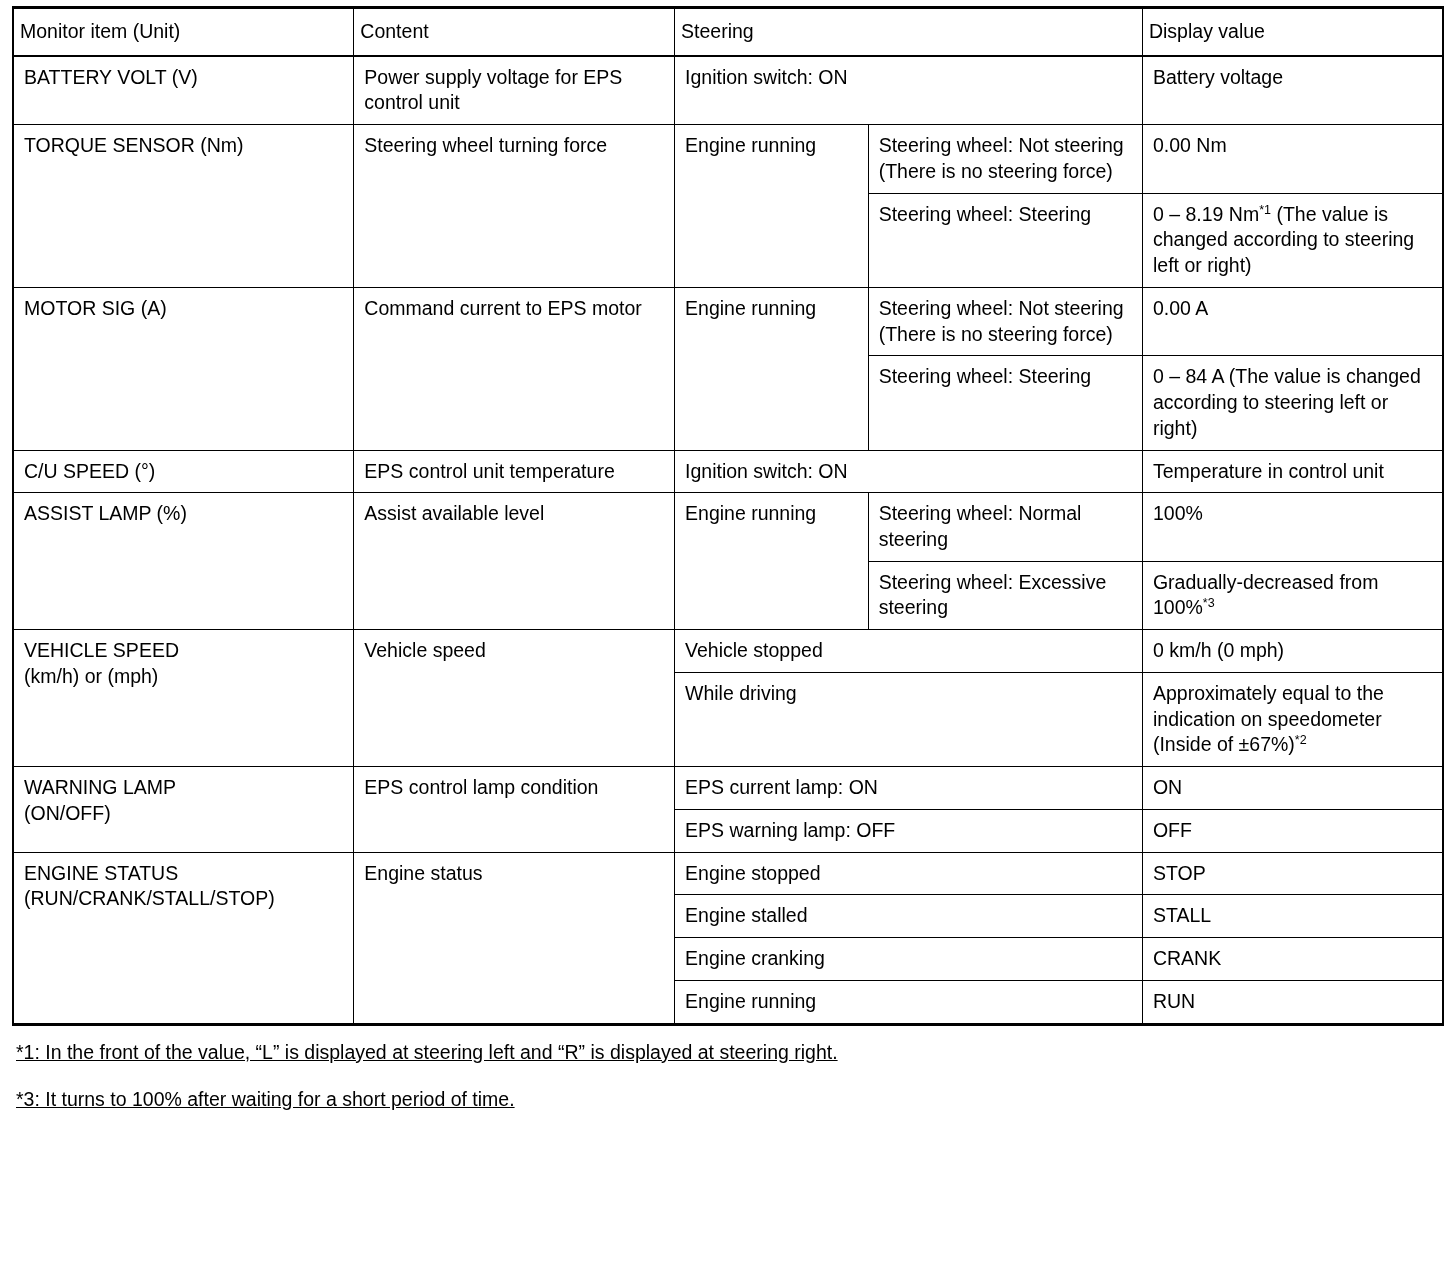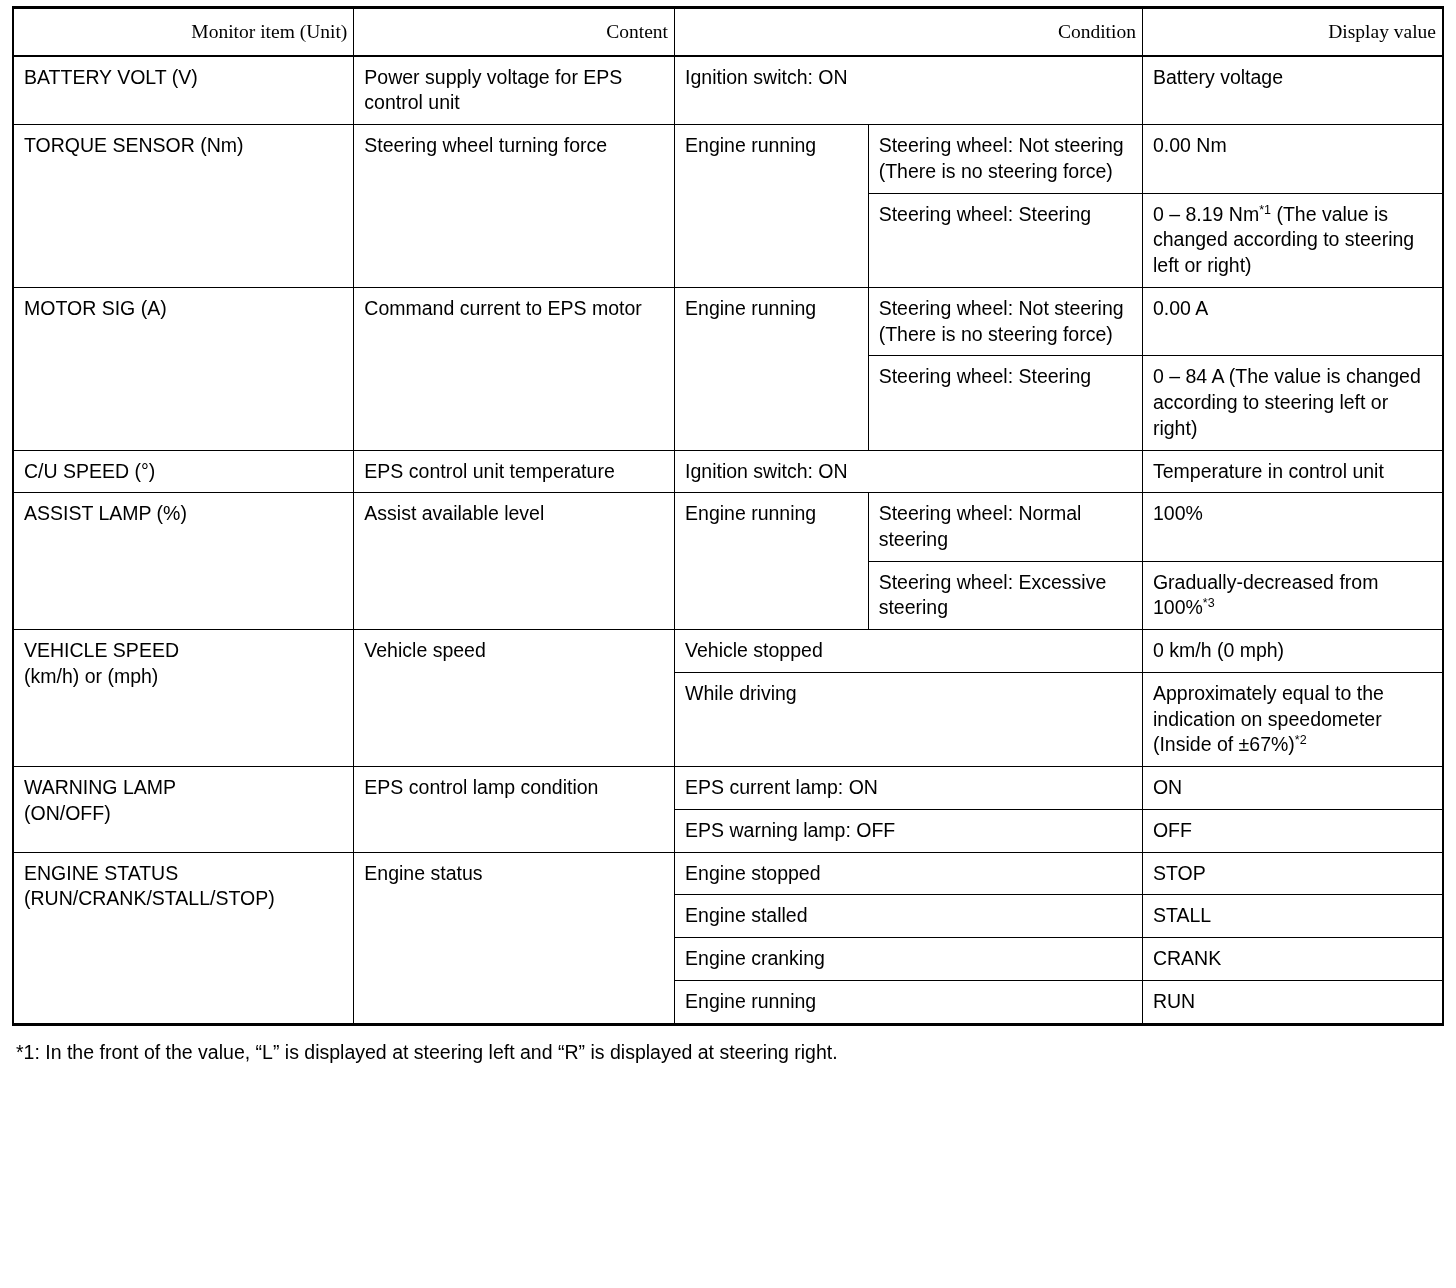--- a/index.html
+++ b/index.html
@@ -30,24 +30,23 @@
   table.spec td, table.spec th {
     border: 1px solid #000000;
     padding: 8px 10px;
     vertical-align: top;
     font-size: 19.5px;
     line-height: 1.32;
     font-weight: normal;
     text-align: left;
   }
   table.spec th {
-    text-align: right;
+    text-align: left;
     vertical-align: middle;
     padding: 10px 6px;
-    font-family: Liberation Serif, serif;
   }
   
   table.spec {
     border-top: 3px solid #000;
     border-bottom: 3px solid #000;
     border-left: 2px solid #000;
     border-right: 2px solid #000;
   }
   table.spec tr.head-row th {
     border-bottom: 2px solid #000;
@@ -62,20 +61,21 @@
   .col3b { width: 272px; }
   .col4 { width: 298px; }
   sup {
     font-size: 12.5px;
     vertical-align: super;
     line-height: 0;
   }
   .footnotes {
     margin-top: 14px;
     padding-left: 4px;
+    text-decoration: underline;
   }
   .footnotes div {
     font-size: 19.5px;
     line-height: 1.3;
     margin-bottom: 22px;
   }
 </style>
 </head>
 <body>
 
@@ -86,21 +86,21 @@
       <col class="col1">
         <col class="col2">
         <col class="col3a">
         <col class="col3b">
         <col class="col4">
     </colgroup>
     <tbody>
       <tr class="head-row">
         <th>Monitor item (Unit)</th>
         <th>Content</th>
-        <th colspan="2">Condition</th>
+        <th colspan="2">Steering</th>
         <th>Display value</th>
       </tr>
 
       <tr>
         <td class="mid">BATTERY VOLT (V)</td>
         <td>Power supply voltage for EPS control unit</td>
         <td colspan="2">Ignition switch: ON</td>
         <td>Battery voltage</td>
       </tr>
 
@@ -185,15 +185,16 @@
       </tr>
       <tr>
         <td colspan="2">Engine running</td>
         <td>RUN</td>
       </tr>
     </tbody>
   </table>
 
   <div class="footnotes">
     <div>*1: In the front of the value, “L” is displayed at steering left and “R” is displayed at steering right.</div>
+    <div>*3: It turns to 100% after waiting for a short period of time.</div>
   </div>
 
 </div>
 
 </body></html>

